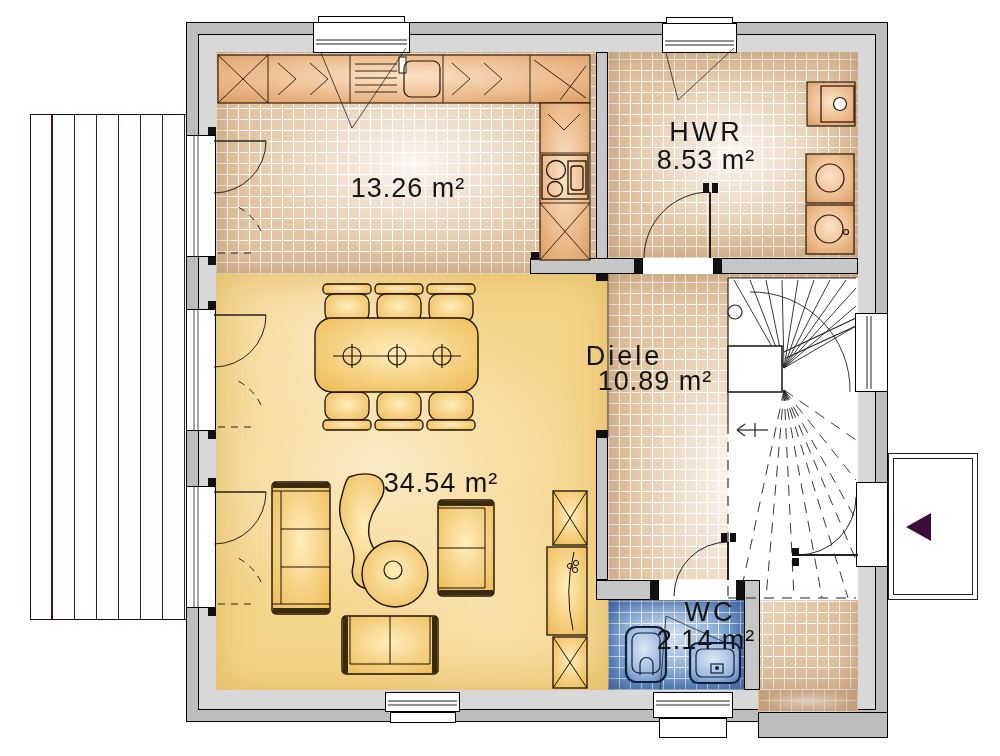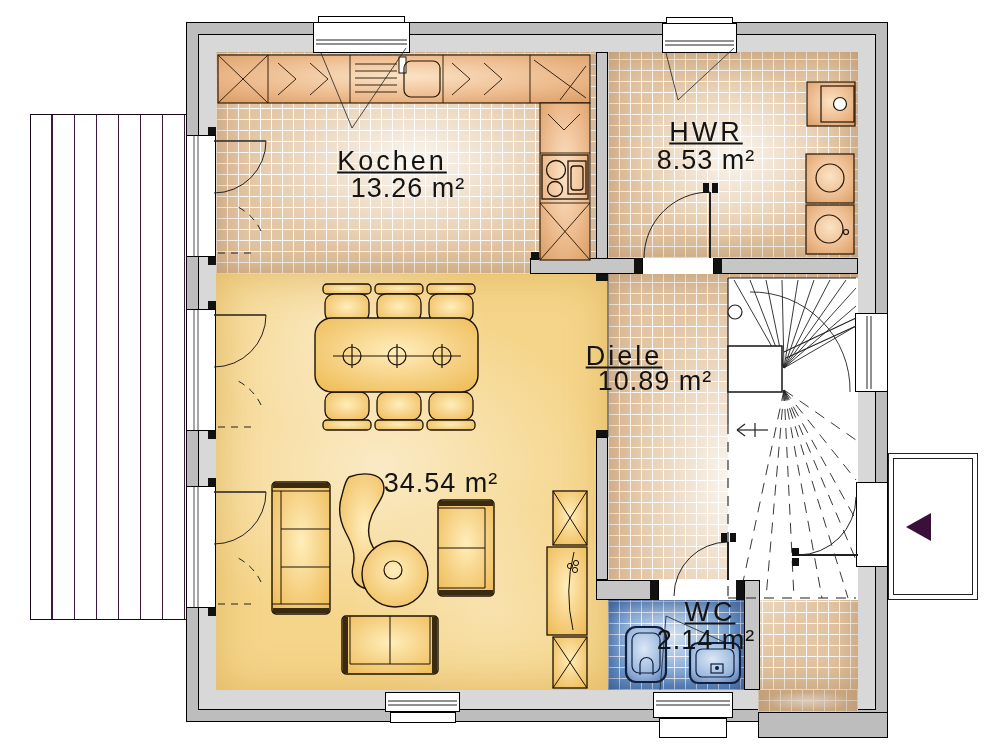--- a/index.html
+++ b/index.html
@@ -31,21 +31,21 @@
       repeating-linear-gradient(0deg, rgba(255,255,255,.85) 0, rgba(255,255,255,.85) 1px, transparent 1px, transparent 11px),
       repeating-linear-gradient(90deg, rgba(255,255,255,.85) 0, rgba(255,255,255,.85) 1px, transparent 1px, transparent 11px);
     box-shadow:inset 0 0 26px rgba(20,45,100,.75);}
   .stairwhite{background:#fff;}
   .wall{background:#c6c6c6;border:1px solid #000;}
   .wbox{background:#fff;border:1px solid #000;}
   .porch-outer{left:888px;top:453px;width:90px;height:147px;background:#fff;border:1.5px solid #222;}
   .porch-inner{left:893px;top:458px;width:80px;height:137px;background:#fff;border:1px solid #222;}
   svg.overlay{position:absolute;left:0;top:0;width:1000px;height:756px;pointer-events:none;}
   .lbl{position:absolute;transform:translate(-50%,-50%);white-space:nowrap;color:#141414;}
-  .lbl.name{font-size:27px;letter-spacing:3px;text-decoration:underline;}
+  .lbl.name{font-size:27px;letter-spacing:3px;}
   .lbl.area{font-size:27px;letter-spacing:1px;}
 </style>
 </head>
 <body>
 
 <div class="stage">
 
   <div class="abs terrace"></div>
 
   <div class="abs b-outer"></div>
@@ -390,21 +390,20 @@
         <line x1="666" y1="53" x2="678" y2="100"></line>
           <line x1="734" y1="48" x2="678" y2="100"></line>
         <line x1="660" y1="690" x2="666" y2="616"></line>
           <line x1="666" y1="616" x2="724" y2="642"></line>
       </g>
     </g>
 
     <polygon points="906,527 931,513 931,541" fill="#3a0f3a"></polygon>
   </svg>
 
-  <div class="lbl name" style="left:392px;top:161px">Kochen</div>
   <div class="lbl area" style="left:408px;top:188px">13.26 m²</div>
   <div class="lbl name" style="left:706px;top:132px">HWR</div>
   <div class="lbl area" style="left:706px;top:160px">8.53 m²</div>
   <div class="lbl name" style="left:624px;top:356px">Diele</div>
   <div class="lbl area" style="left:655px;top:381px">10.89 m²</div>
   <div class="lbl area" style="left:441px;top:483px">34.54 m²</div>
   <div class="lbl name" style="left:710px;top:612px">WC</div>
   <div class="lbl area" style="left:706px;top:640px">2.14 m²</div>
 
 </div>

